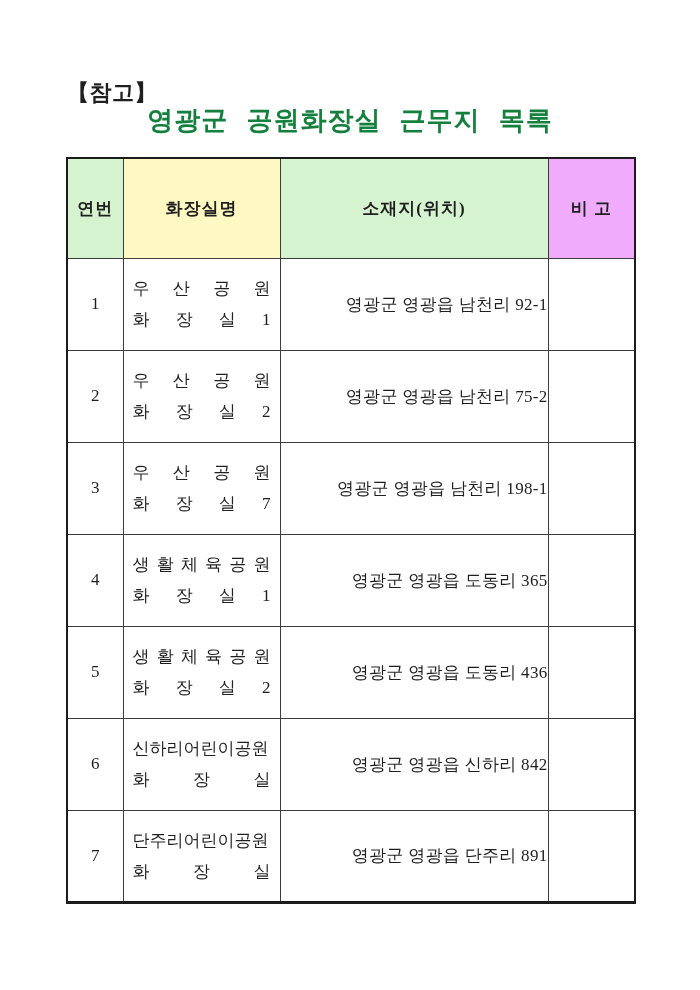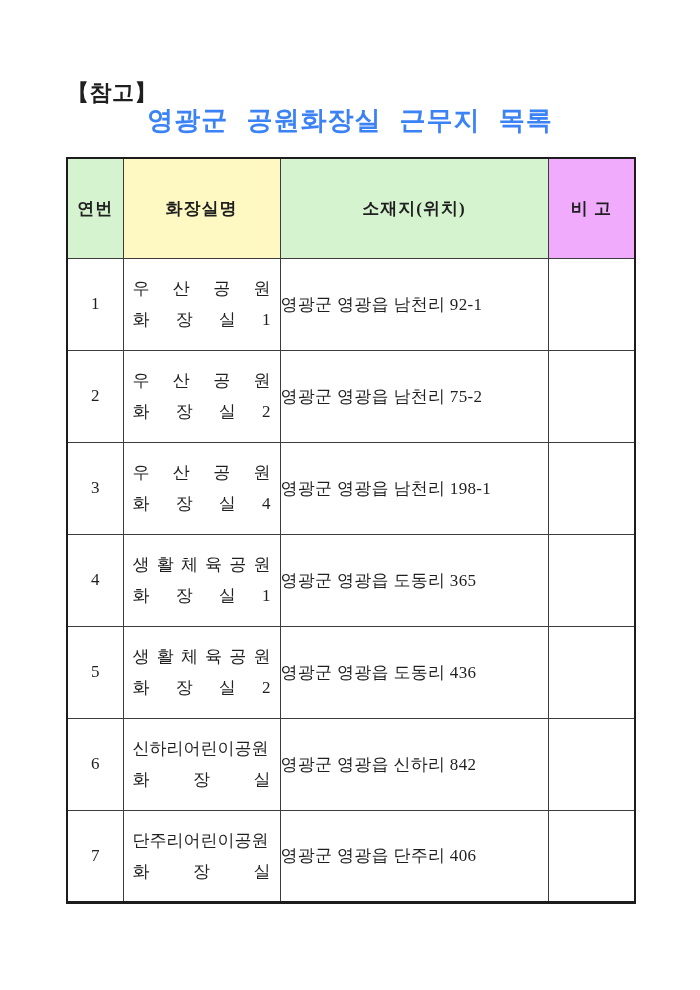--- a/index.html
+++ b/index.html
@@ -20,21 +20,21 @@
     position: absolute; left: 67px; top: 78px;
     font-size: 22px; font-weight: bold;
     letter-spacing: 0.5px;
   }
   .doc-title {
     position: absolute; left: 0; top: 103px;
     width: 700px; text-align: center;
     font-family: "Liberation Sans", "DejaVu Sans", sans-serif;
     font-size: 26px; font-weight: bold;
     letter-spacing: 1px; word-spacing: 10px;
-    color: #3b82f6;
+    color: #15803d;
   }
   table.list {
     position: absolute; left: 66px; top: 157px;
     width: 568px;
     border-collapse: collapse;
     table-layout: fixed;
     border: 2px solid #1c1c1c;
     border-bottom-width: 3px;
   }
   table.list td, table.list th {
@@ -53,21 +53,21 @@
   td.c-no { text-align: center; }
   td.c-name { padding: 11px 9px; }
   .name-line {
     width: 100%;
     line-height: 31px;
     text-align: justify;
     text-align-last: justify;
     -moz-text-align-last: justify;
     white-space: normal;
   }
-  td.c-loc { text-align: left; letter-spacing: 0.3px; }
+  td.c-loc { text-align: right; letter-spacing: 0.3px; }
   td.c-note { text-align: center; }
 </style>
 </head>
 <body>
 
 <div class="page">
 
   <div class="ref-label">【참고】</div>
 
   <div class="doc-title">영광군 공원화장실 근무지 목록</div>
@@ -103,21 +103,21 @@
           <div class="name-line">우 산 공 원</div>
           <div class="name-line">화 장 실 2</div>
         </td>
         <td class="c-loc">영광군 영광읍 남천리 75-2</td>
         <td class="c-note"></td>
       </tr>
       <tr class="data-row">
         <td class="c-no">3</td>
         <td class="c-name">
           <div class="name-line">우 산 공 원</div>
-          <div class="name-line">화 장 실 4</div>
+          <div class="name-line">화 장 실 7</div>
         </td>
         <td class="c-loc">영광군 영광읍 남천리 198-1</td>
         <td class="c-note"></td>
       </tr>
       <tr class="data-row">
         <td class="c-no">4</td>
         <td class="c-name">
           <div class="name-line">생 활 체 육 공 원</div>
           <div class="name-line">화 장 실 1</div>
         </td>
@@ -141,19 +141,19 @@
         </td>
         <td class="c-loc">영광군 영광읍 신하리 842</td>
         <td class="c-note"></td>
       </tr>
       <tr class="data-row">
         <td class="c-no">7</td>
         <td class="c-name">
           <div class="name-line">단주리어린이공원</div>
           <div class="name-line">화 장 실</div>
         </td>
-        <td class="c-loc">영광군 영광읍 단주리 406</td>
+        <td class="c-loc">영광군 영광읍 단주리 891</td>
         <td class="c-note"></td>
       </tr>
     </tbody>
   </table>
 
 </div>
 
 </body></html>

